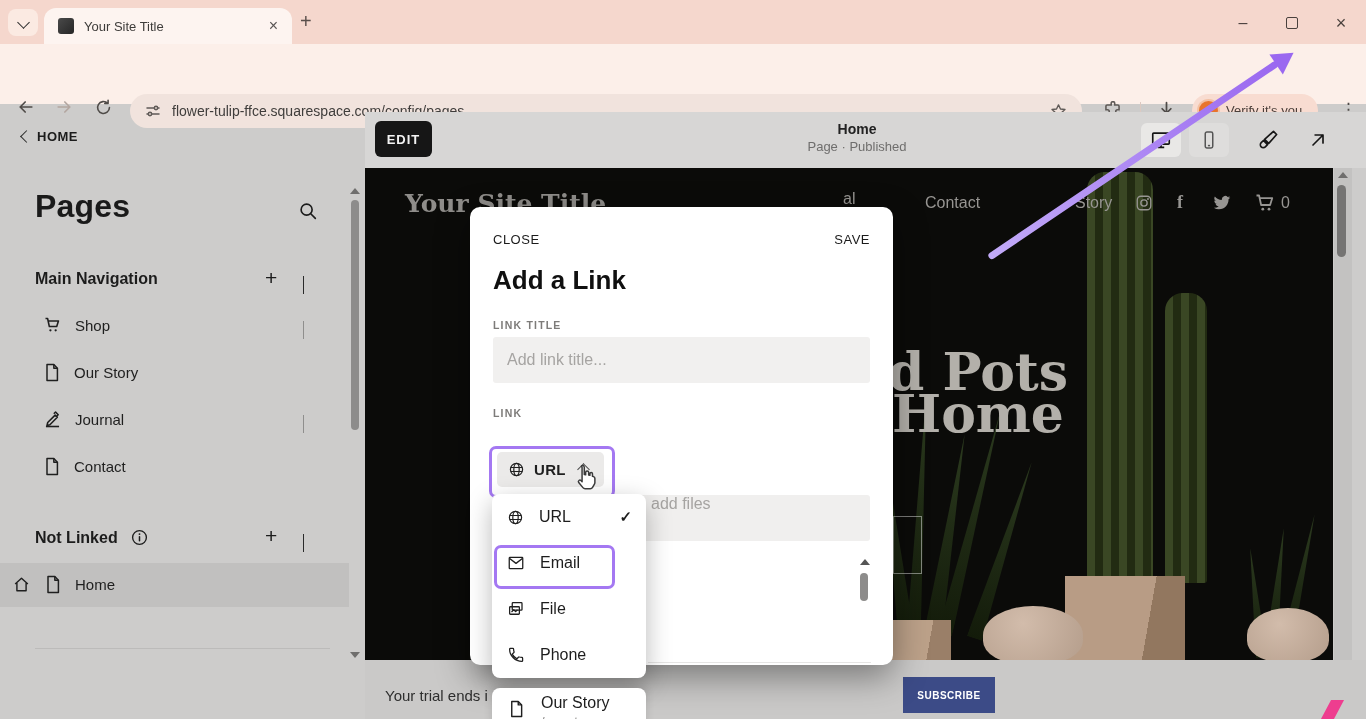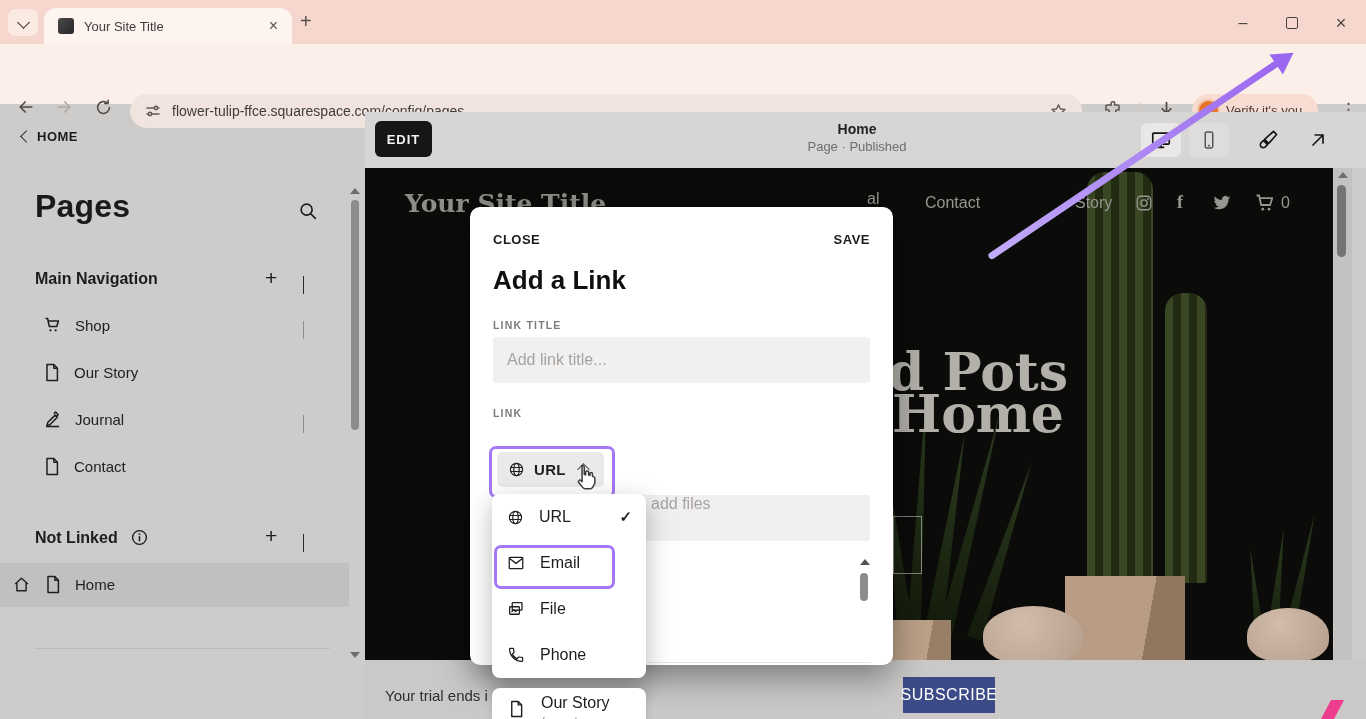--- a/index.html
+++ b/index.html
@@ -70,27 +70,27 @@
   .pedestal{background:linear-gradient(100deg,#b89c85 68%,#92775f 68%);}
   .leaf{background:linear-gradient(#2c3b1f,#131b0a);clip-path:polygon(50% 0,100% 100%,0 100%);}
   .pot-round{background:radial-gradient(circle at 40% 30%,#d2bcab,#b49d8b);border-radius:50% 50% 40% 40%;}
   .pot-cube{background:linear-gradient(100deg,#bca189 70%,#9a7f68 70%);}
   .pv-scroll-track{left:1334px;top:168px;width:18px;height:492px;background:#c3c2c1;}
 
   
   .bottombar{left:365px;top:660px;width:1001px;height:59px;background:#cac9c8;}
   .trialtext{left:385px;top:687px;font-size:15px;color:#2e2e2e;}
   .subscribe{left:903px;top:677px;width:92px;height:36px;background:#3c4b87;color:#fff;
-    display:flex;align-items:center;justify-content:center;font-size:16px;font-weight:normal;letter-spacing:.5px;}
+    display:flex;align-items:center;justify-content:center;font-size:10px;font-weight:bold;letter-spacing:.5px;}
   .pinkcorner{left:1326px;top:700px;width:13px;height:19px;background:#ee3d8f;transform:skewX(-28deg);}
 
   
   .modal{left:470px;top:207px;width:423px;height:458px;background:#fff;border-radius:10px;
     box-shadow:0 12px 34px rgba(0,0,0,.4);}
-  .m-close,.m-save{top:25px;font-size:13px;font-weight:bold;letter-spacing:.5px;color:#1b1b1b;}
+  .m-close,.m-save{top:25px;font-size:13px;font-weight:normal;letter-spacing:.5px;color:#1b1b1b;}
   .m-title{left:23px;top:58px;font-size:26px;font-weight:bold;color:#101010;}
   .m-label{left:23px;font-size:10.5px;font-weight:bold;letter-spacing:1.2px;color:#7d7b79;}
   .m-input{left:23px;top:130px;width:377px;height:46px;background:#f1f0ef;border:none;border-radius:3px;
     font-size:16px;color:#333;padding:0 14px;box-sizing:border-box;font-family:"Liberation Sans",sans-serif;outline:none;}
   .m-input::placeholder{color:#a6a4a2;}
   .filebar{left:23px;top:288px;width:377px;height:46px;background:#f0efee;border-radius:3px;
     display:flex;}
   .filebar span{margin-left:158px;font-size:16px;color:#a6a4a2;}
   .m-divider{left:178px;top:455px;width:223px;height:1px;background:#e6e5e4;}
   .m-scrollthumb{left:390px;top:366px;width:8px;height:28px;border-radius:4px;background:#8d8c8b;}
@@ -319,21 +319,21 @@
     <div class="abs leaf" style="left:630px;top:290px;width:16px;height:185px;transform:rotate(18deg);"></div>
     <div class="abs leaf" style="left:497px;top:300px;width:13px;height:175px;transform:rotate(-14deg);"></div>
     <div class="abs leaf" style="left:905px;top:360px;width:14px;height:130px;transform:rotate(6deg);"></div>
     <div class="abs leaf" style="left:928px;top:345px;width:13px;height:145px;transform:rotate(12deg);"></div>
     <div class="abs leaf" style="left:885px;top:380px;width:12px;height:110px;transform:rotate(-6deg);"></div>
 
     <div class="abs pot-round" style="left:618px;top:438px;width:100px;height:58px;"></div>
     <div class="abs pot-cube" style="left:510px;top:452px;width:76px;height:42px;"></div>
     <div class="abs pot-round" style="left:882px;top:440px;width:82px;height:54px;"></div>
 
-    <div class="abs pv-nav" style="left:478px;top:22px;margin-left:24px;">al</div>
+    <div class="abs pv-nav" style="left:478px;top:22px;">al</div>
     <div class="abs pv-nav" style="left:560px;top:26px;">Contact</div>
     <div class="abs pv-nav" style="left:710px;top:26px;">Story</div>
     <div class="abs" style="left:770px;top:26px;">
       <svg width="18" height="18" viewBox="0 0 24 24">
           <g fill="none" stroke="#979592" stroke-width="1.8">
             <rect x="3" y="3" width="18" height="18" rx="5"></rect>
             <circle cx="12" cy="12" r="4.2"></circle>
           </g>
           <circle cx="17.3" cy="6.7" r="1.3" fill="#979592"></circle>
         </svg>

